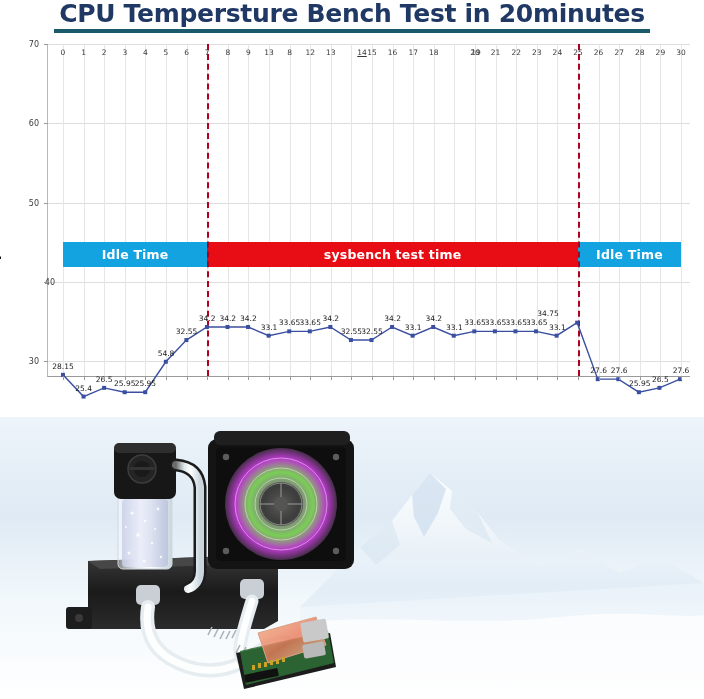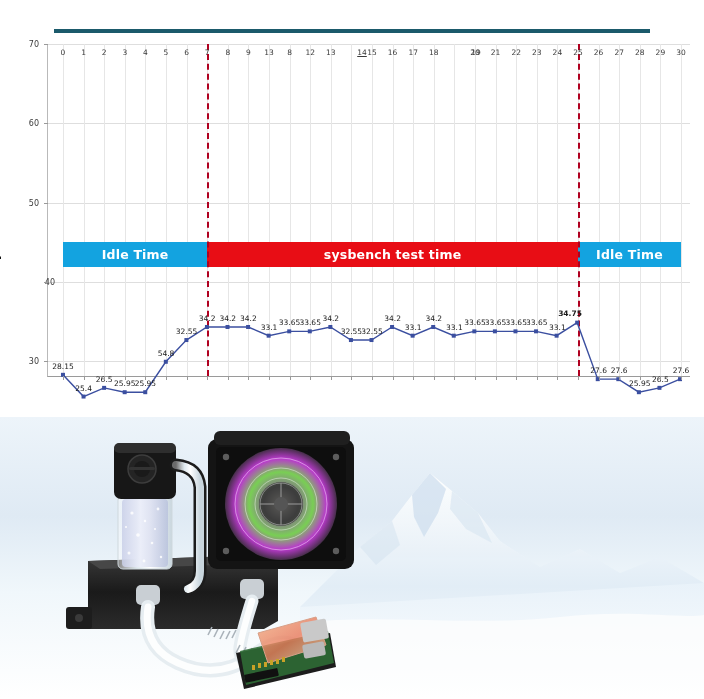--- a/index.html
+++ b/index.html
@@ -89,20 +89,21 @@
     background:linear-gradient(180deg,#eef5fa 0%,#e7f1f8 38%,#f4f9fc 62%,#ffffff 100%);
   }
   .photo svg{display:block;width:704px;height:282px;}
 </style>
 </head>
 <body>
 
 <div id="root">
 
   <div class="title-wrap">
+    <div class="chart-title">CPU Tempersture Bench Test in 20minutes</div>
     <div class="title-rule"></div>
   </div>
 
   <div class="chart">
     <div class="plot-top-rule"></div>
     <div class="plot" id="plot">
 
       <div id="gridlines-h">
           <div class="gridline-h" style="top: 317.143px;"></div>
           <div class="gridline-h" style="top: 237.857px;"></div>
@@ -207,21 +208,21 @@
           <div class="pt-label" style="left: 324px; top: 291.925px;">32.55</div>
           <div class="pt-label" style="left: 344.6px; top: 278.843px;">34.2</div>
           <div class="pt-label" style="left: 365.2px; top: 287.564px;">33.1</div>
           <div class="pt-label" style="left: 385.8px; top: 278.843px;">34.2</div>
           <div class="pt-label" style="left: 406.4px; top: 287.564px;">33.1</div>
           <div class="pt-label" style="left: 427px; top: 283.204px;">33.65</div>
           <div class="pt-label" style="left: 447.6px; top: 283.204px;">33.65</div>
           <div class="pt-label" style="left: 468.2px; top: 283.204px;">33.65</div>
           <div class="pt-label" style="left: 488.8px; top: 283.204px;">33.65</div>
           <div class="pt-label" style="left: 509.4px; top: 287.564px;">33.1</div>
-          <div class="pt-label" style="left: 522px; top: 274.482px; font-weight: bold;">34.75</div>
+          <div class="pt-label" style="left: 500px; top: 274.482px;">34.75</div>
           <div class="pt-label" style="left: 550.6px; top: 331.171px;">27.6</div>
           <div class="pt-label" style="left: 571.2px; top: 331.171px;">27.6</div>
           <div class="pt-label" style="left: 591.8px; top: 344.254px;">25.95</div>
           <div class="pt-label" style="left: 612.4px; top: 339.893px;">26.5</div>
           <div class="pt-label" style="left: 633px; top: 331.171px;">27.6</div>
         </div>
 
       <div id="yticks-layer">
           <div class="ylab" style="top: 317.143px; transform: translate(-100%, -50%);">30</div>
           <div class="ytick" style="top: 317.143px;"></div>

